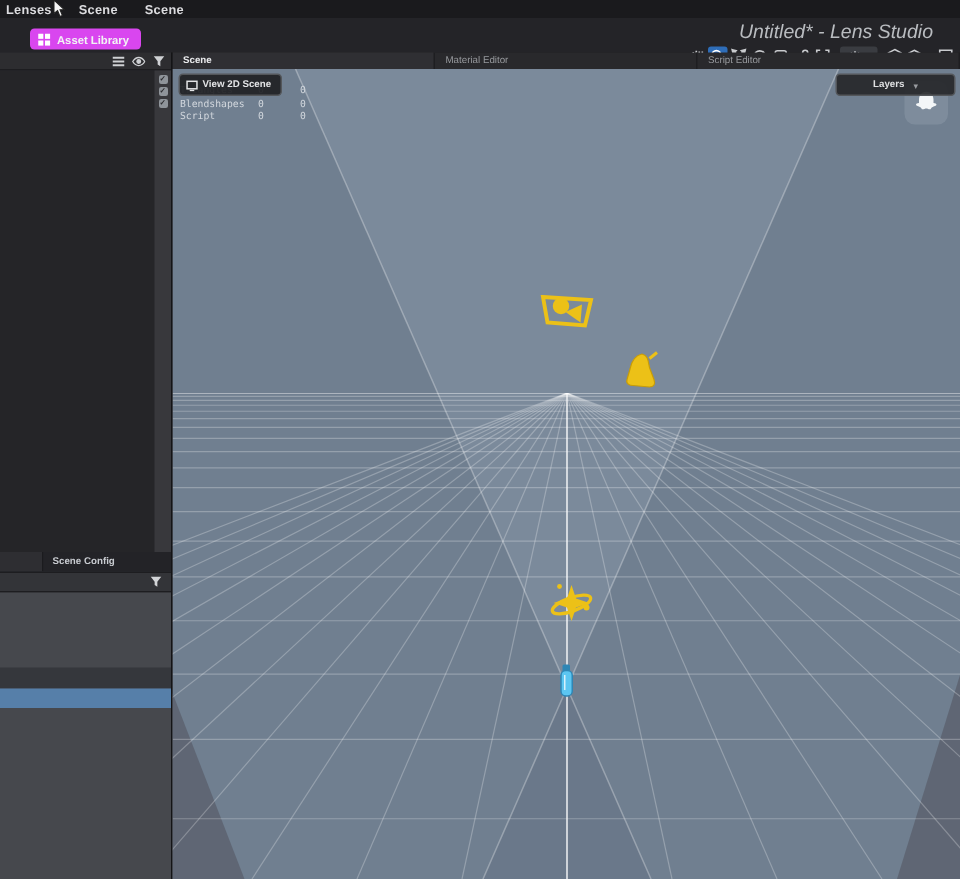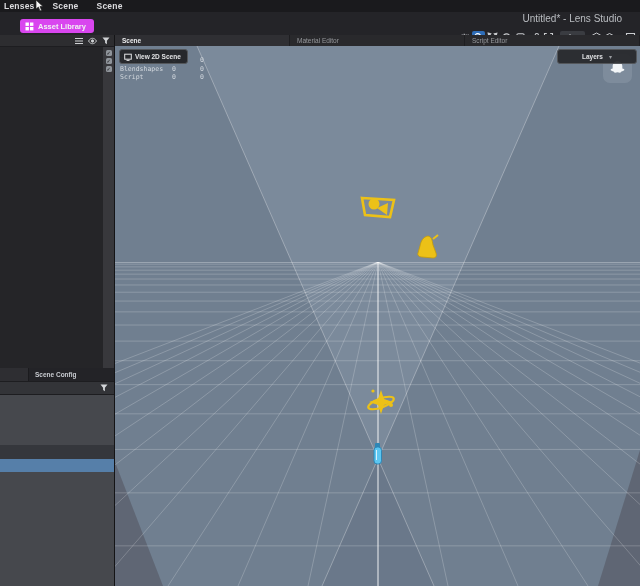--- a/index.html
+++ b/index.html
@@ -7,21 +7,21 @@
        font-family:"Liberation Sans",sans-serif;background:#242428;
        -webkit-font-smoothing:antialiased;}
   
   #menubar{position:absolute;left:0;top:0;width:640px;height:12px;background:#1a1a1d;
            display:flex;align-items:center;gap:18px;padding-left:4px;box-sizing:border-box;}
   .menu-item{font-size:8.5px;font-weight:bold;color:#dcdcdf;letter-spacing:.2px;}
   #cursor{position:absolute;left:35px;top:0px;z-index:50;}
   
   #titlebar{position:absolute;left:0;top:12px;width:640px;height:23px;background:#242428;
             border-bottom:1px solid #1c1c1f;}
-  #window-title{position:absolute;right:18px;top:1px;font-size:10px;color:#b9bcc0;}
+  #window-title{position:absolute;right:18px;top:1px;font-size:13px;color:#b9bcc0;font-style:italic;}
   #asset-library-btn{position:absolute;left:20px;top:7px;height:14px;padding:0 8px 0 5px;
       background:#d946ef;border-radius:3px;display:flex;align-items:center;gap:4px;}
   #asset-library-btn span.lbl{font-size:7.5px;color:#f2f3f4;font-weight:bold;}
   #toolbar{position:absolute;right:3px;top:18px;height:15px;display:flex;align-items:center;gap:1px;}
   .tb-icon{width:13px;height:13px;display:flex;align-items:center;justify-content:center;
            color:#c9cbce;border-radius:2px;}
   .tb-icon.active{background:var(--accent_blue,#2e6db8);color:#fff;}
   .tb-gear-btn{width:25px;height:13px;background:#3a3c41;border-radius:2px;color:#b8babd;
            display:flex;align-items:center;justify-content:center;gap:2px;margin:0 4px;}
   .tb-sp{width:5px;}

